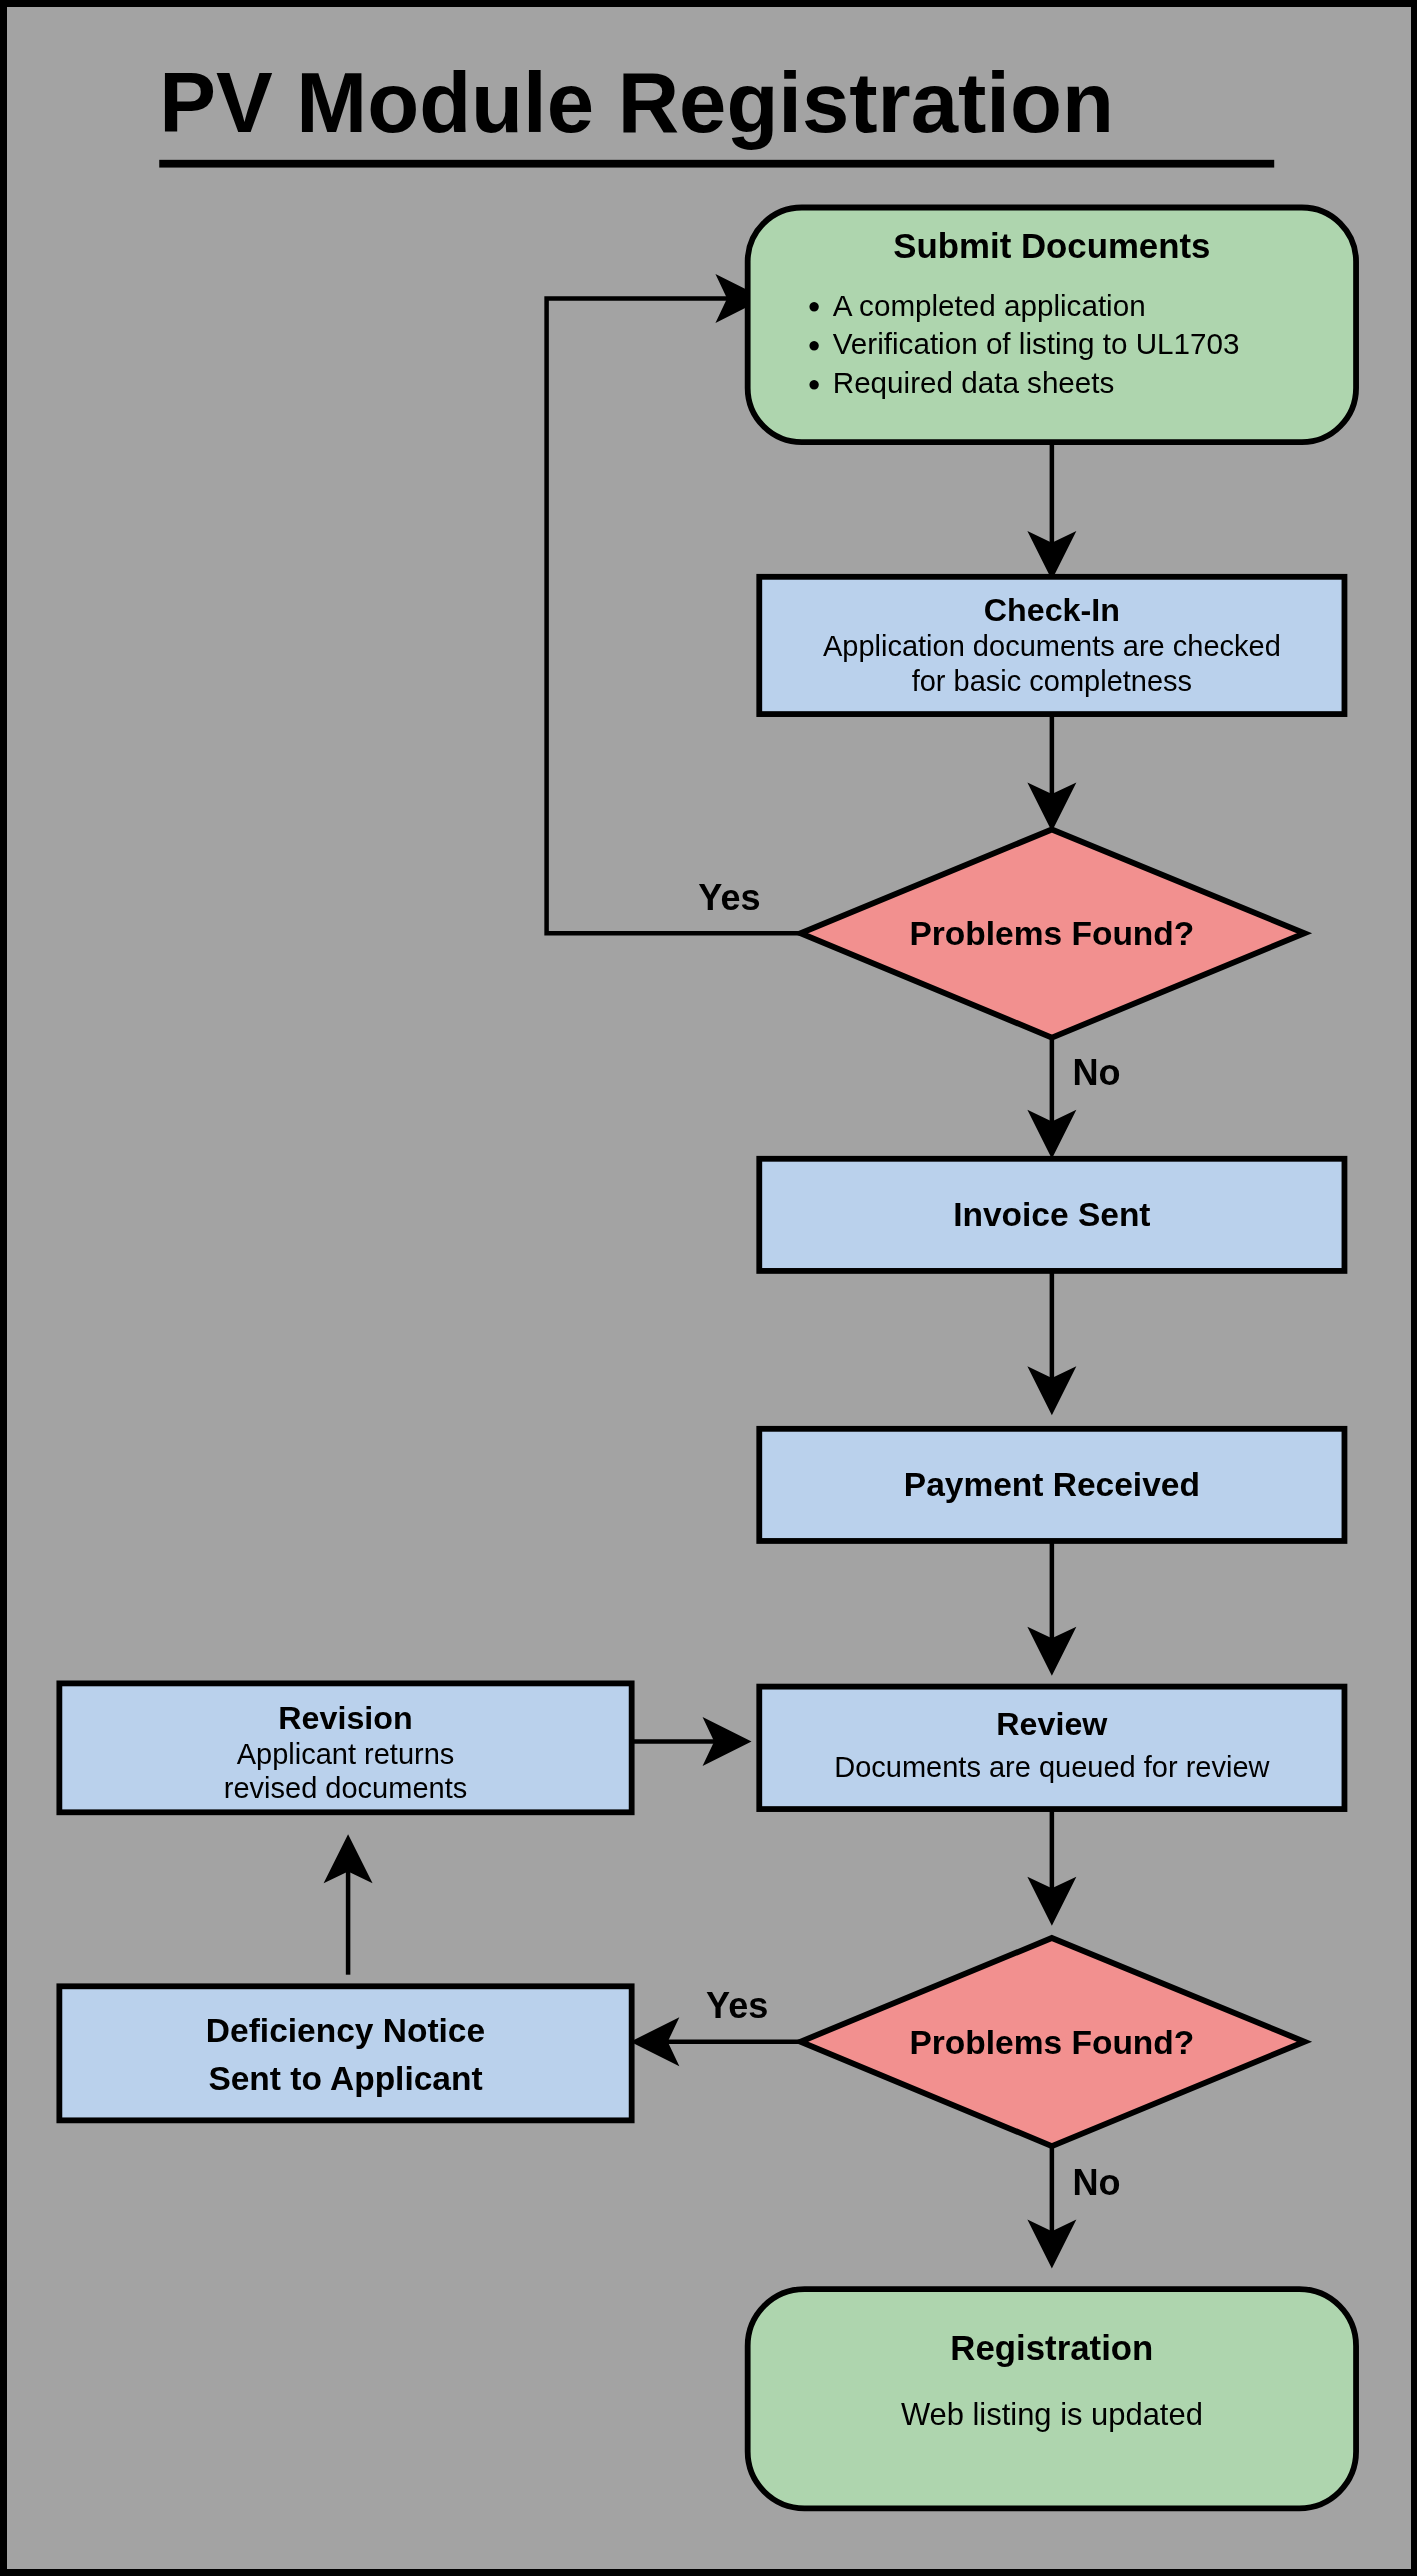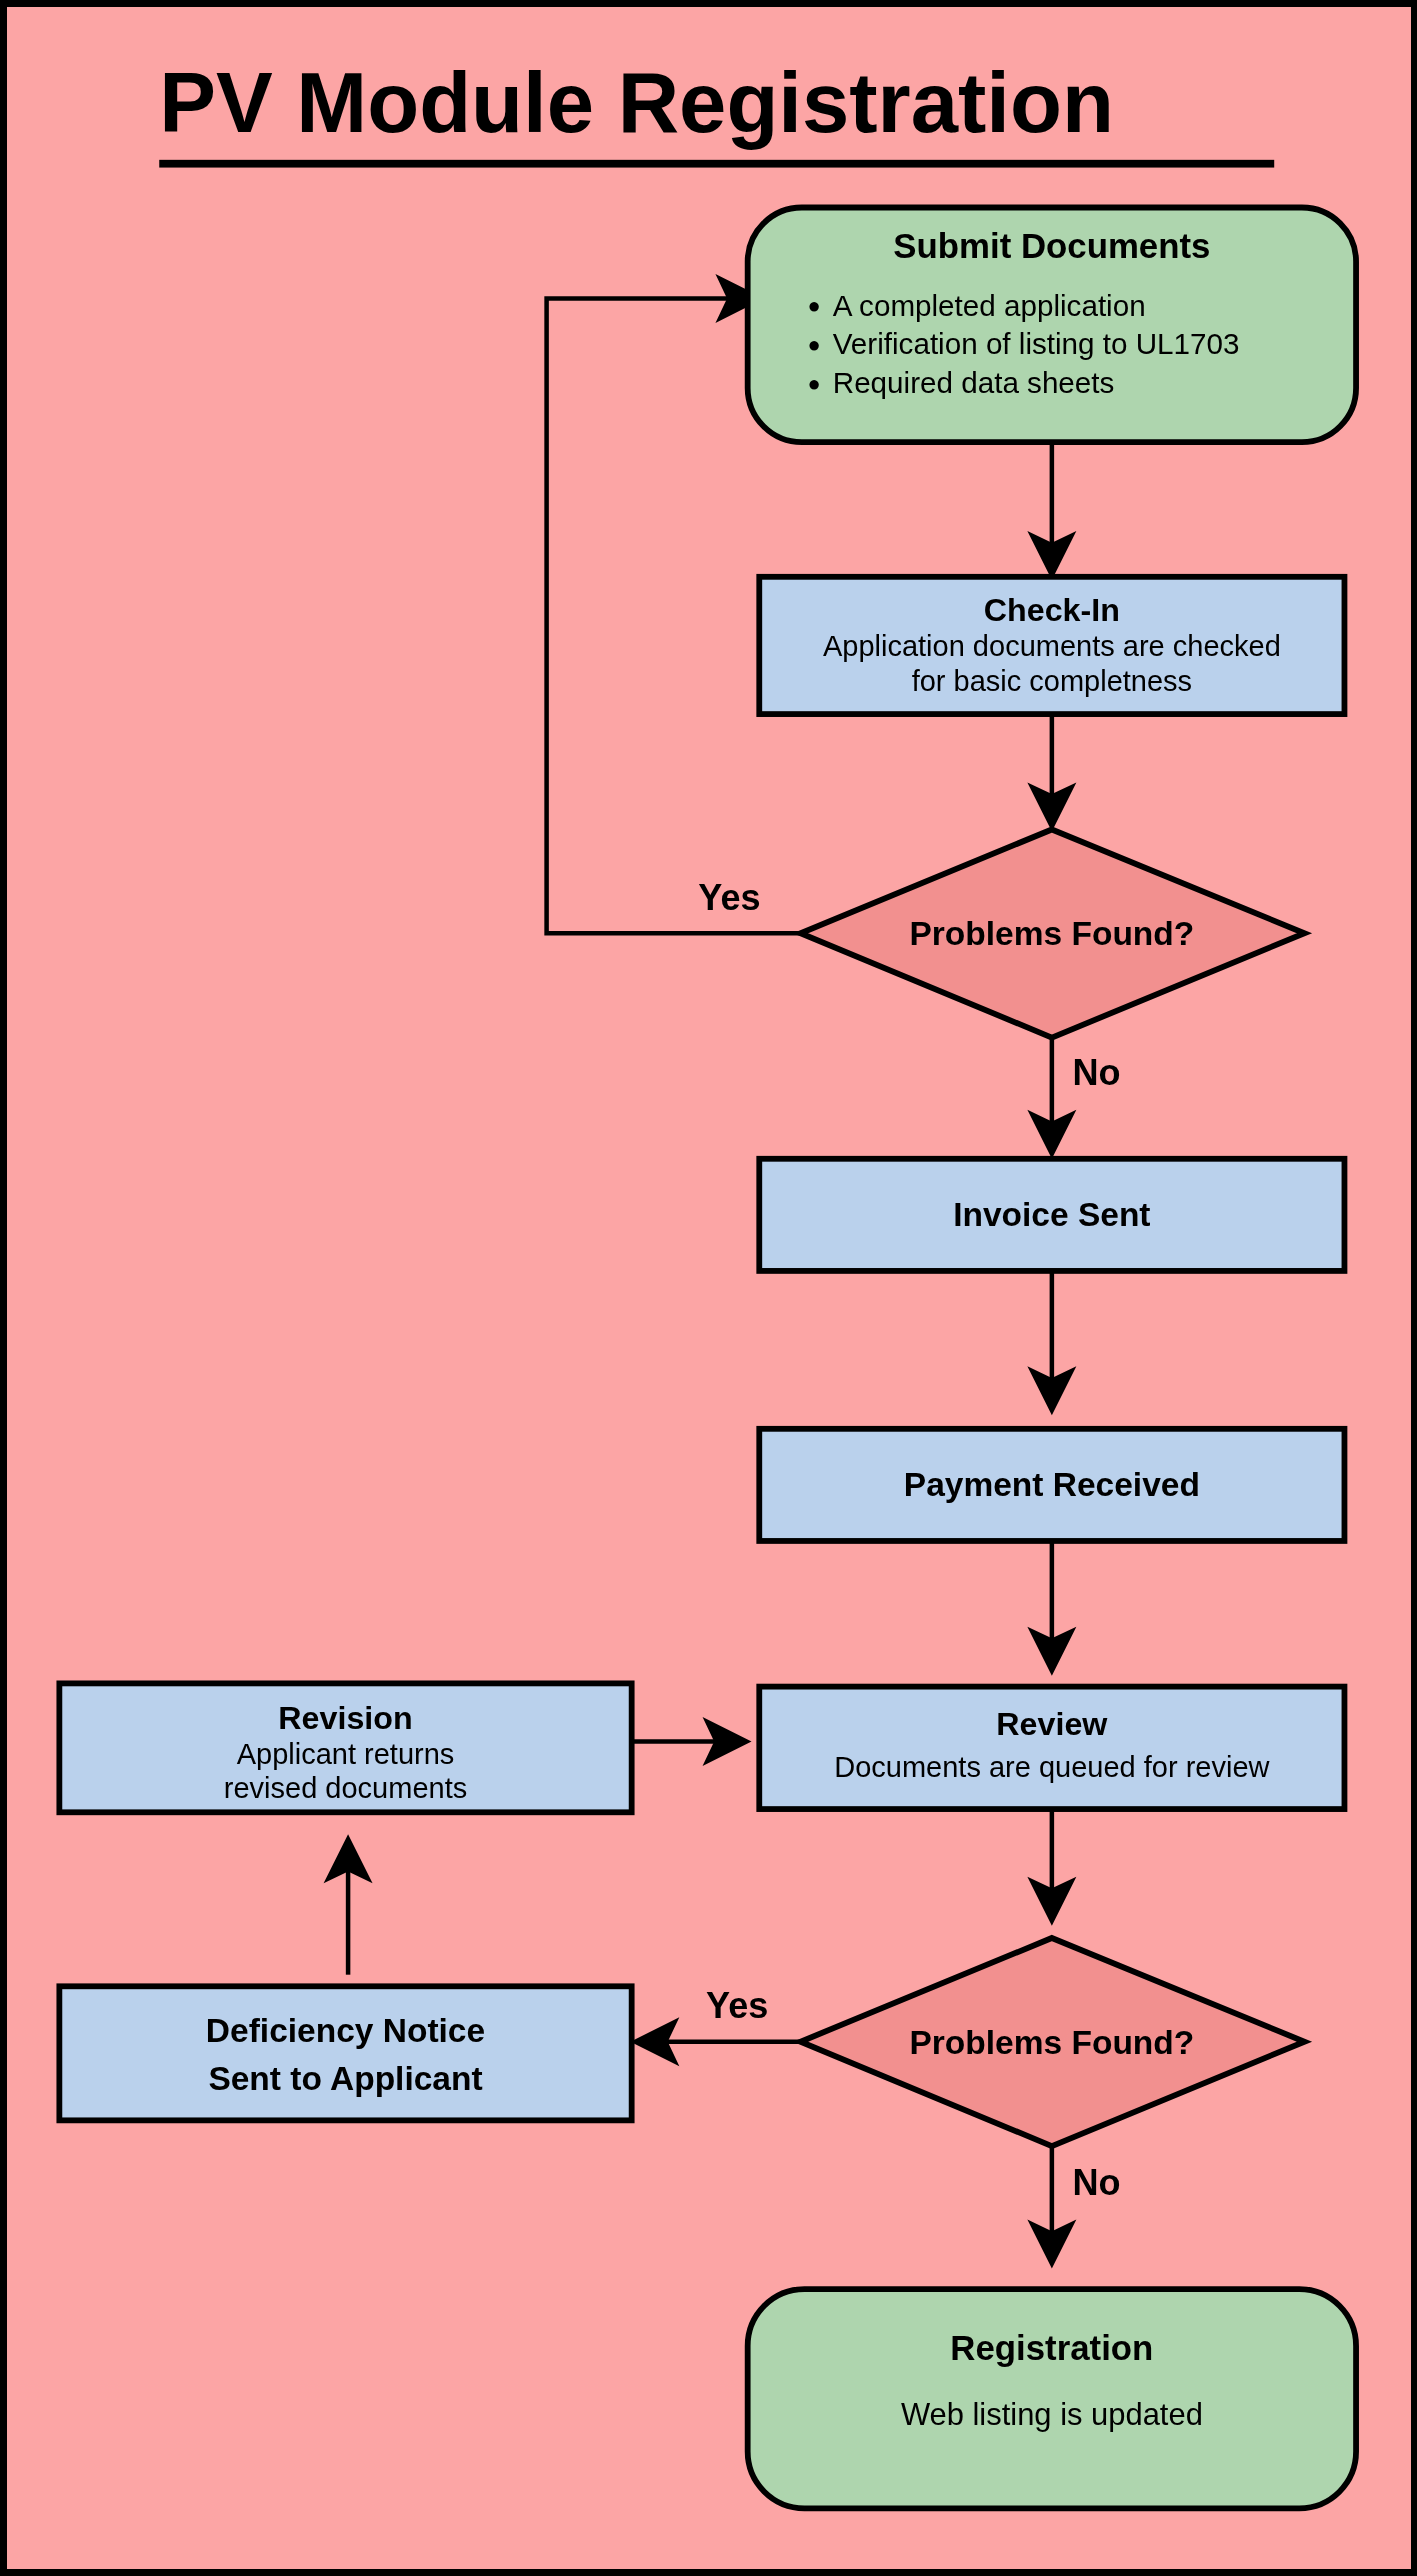--- a/index.html
+++ b/index.html
@@ -7,21 +7,21 @@
     padding: 0;
     background: #ffffff;
   }
   body {
     font-family: "Liberation Sans", sans-serif;
   }
   #page {
     position: relative;
     width: 1418px;
     height: 2576px;
-    background: #fca5a5;
+    background: #a3a3a3;
     overflow: hidden;
   }
   #frame {
     position: absolute;
     left: 0; top: 0;
     width: 1418px;
     height: 2576px;
     box-sizing: border-box;
     border: 7px solid #000000;
     pointer-events: none;

